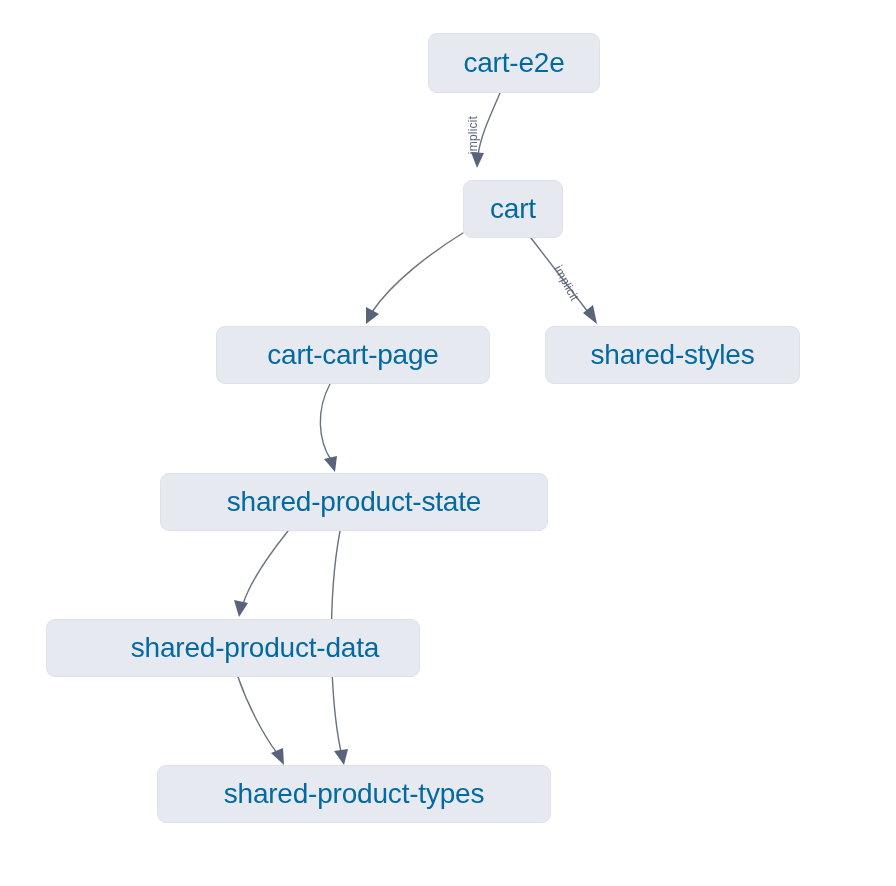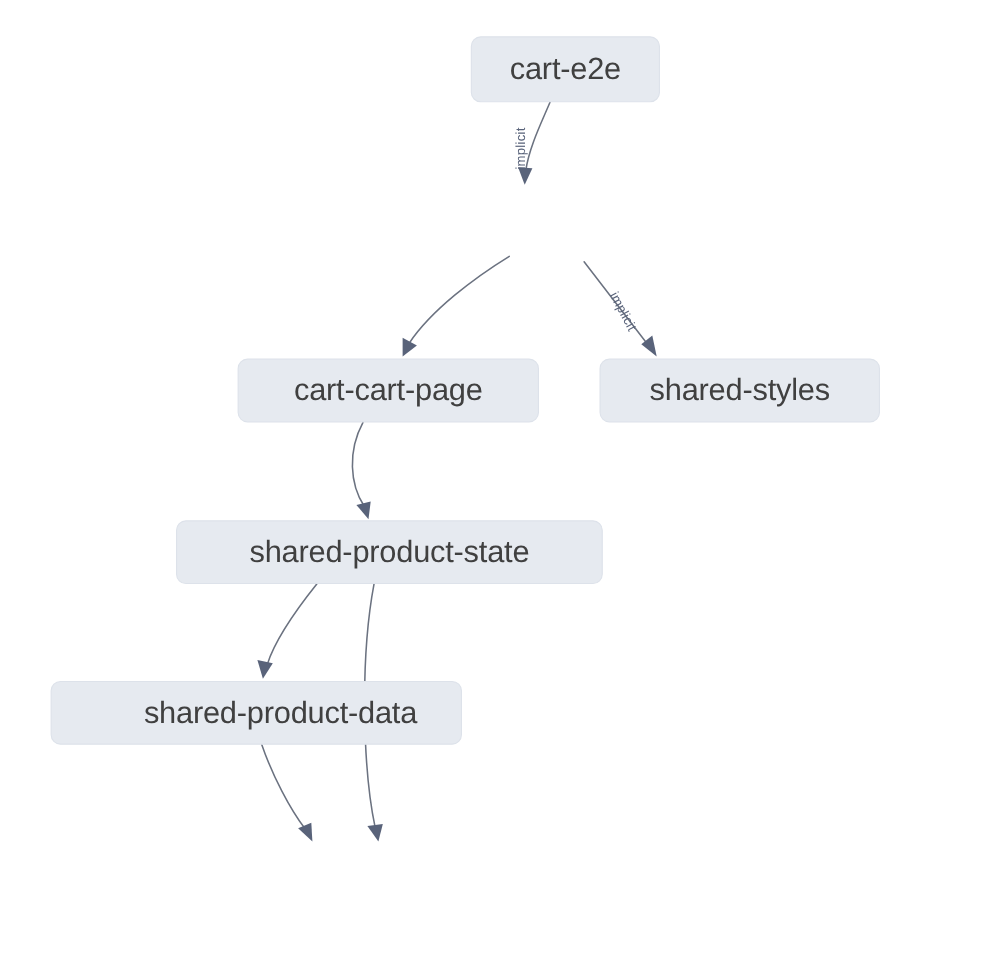--- a/index.html
+++ b/index.html
@@ -55,21 +55,21 @@
     align-items: center;
     justify-content: center;
     color: #3f4758;
     white-space: nowrap;
     user-select: none;
   }
   .node-label {
     font-family: "Liberation Sans", "DejaVu Sans", sans-serif;
     font-size: 28px;
     line-height: 1;
-    color: #404040;
+    color: #0369a1;
     letter-spacing: -0.2px;
   }
 </style>
 </head>
 <body>
 
 <div id="graph-root">
 
   <svg id="graph-canvas" viewBox="0 0 896 886">
 
@@ -109,31 +109,37 @@
       <path class="edge-path" d="M 238 677 C 248 706, 264 736, 277 753"></path>
       <polygon class="edge-arrow" points="284,765 271,753 283,748"></polygon>
     </g>
 
   </svg>
 
   <div class="node" style="left:428px; top:33px; width:172px; height:60px;">
     <span class="node-label">cart-e2e</span>
   </div>
 
+  <div class="node" style="left:463px; top:180px; width:100px; height:58px;">
+    <span class="node-label">cart</span>
+  </div>
 
   <div class="node" style="left:216px; top:326px; width:274px; height:58px;text-align:center;">
     <span class="node-label">cart-cart-page</span>
   </div>
 
   <div class="node" style="left:160px; top:473px; width:388px; height:58px;">
     <span class="node-label">shared-product-state</span>
   </div>
 
   <div class="node" style="left:545px; top:326px; width:255px; height:58px;">
     <span class="node-label">shared-styles</span>
   </div>
 
   <div class="node" style="left:46px; top:619px; width:374px; height:58px;padding-left:44px;">
     <span class="node-label">shared-product-data</span>
   </div>
 
+  <div class="node" style="left:157px; top:765px; width:394px; height:58px;">
+    <span class="node-label">shared-product-types</span>
+  </div>
 
 </div>
 
 </body></html>

